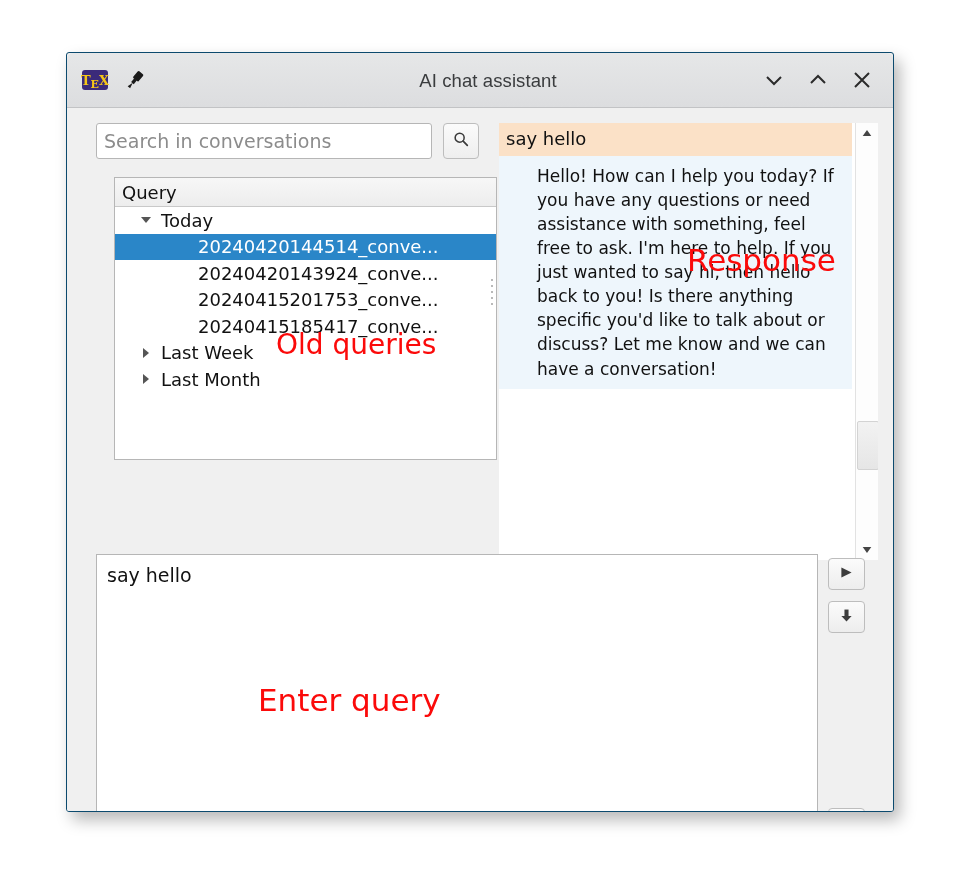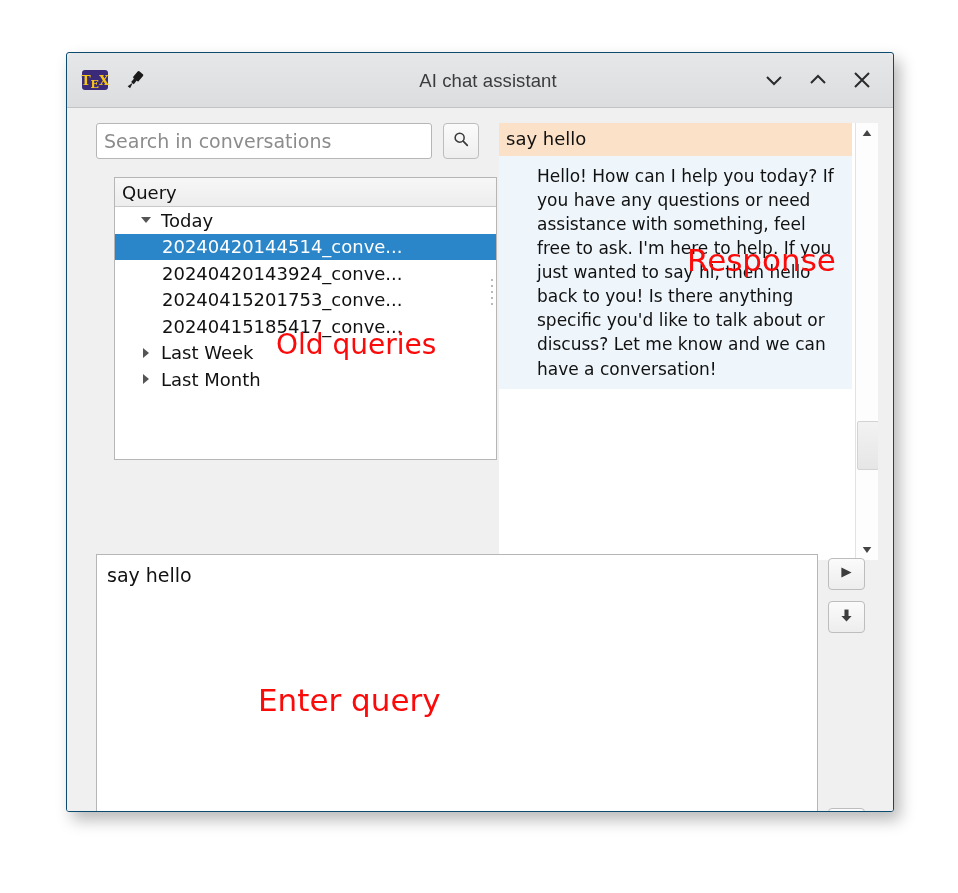--- a/index.html
+++ b/index.html
@@ -142,21 +142,21 @@
   .tree-row {
     height: 26.5px;
     display: flex;
     align-items: center;
     font-size: 18px;
     color: #111;
     white-space: nowrap;
     cursor: default;
   }
   .tree-row.group { padding-left: 24px; }
-  .tree-row.child { padding-left: 47px; }
+  .tree-row.child { padding-left: 83px; }
   .tree-row.selected {
     background: #2a86c8;
     color: #ffffff;
   }
   .tri {
     width: 16px;
     height: 16px;
     margin-right: 6px;
     flex: 0 0 16px;
     position: relative;

